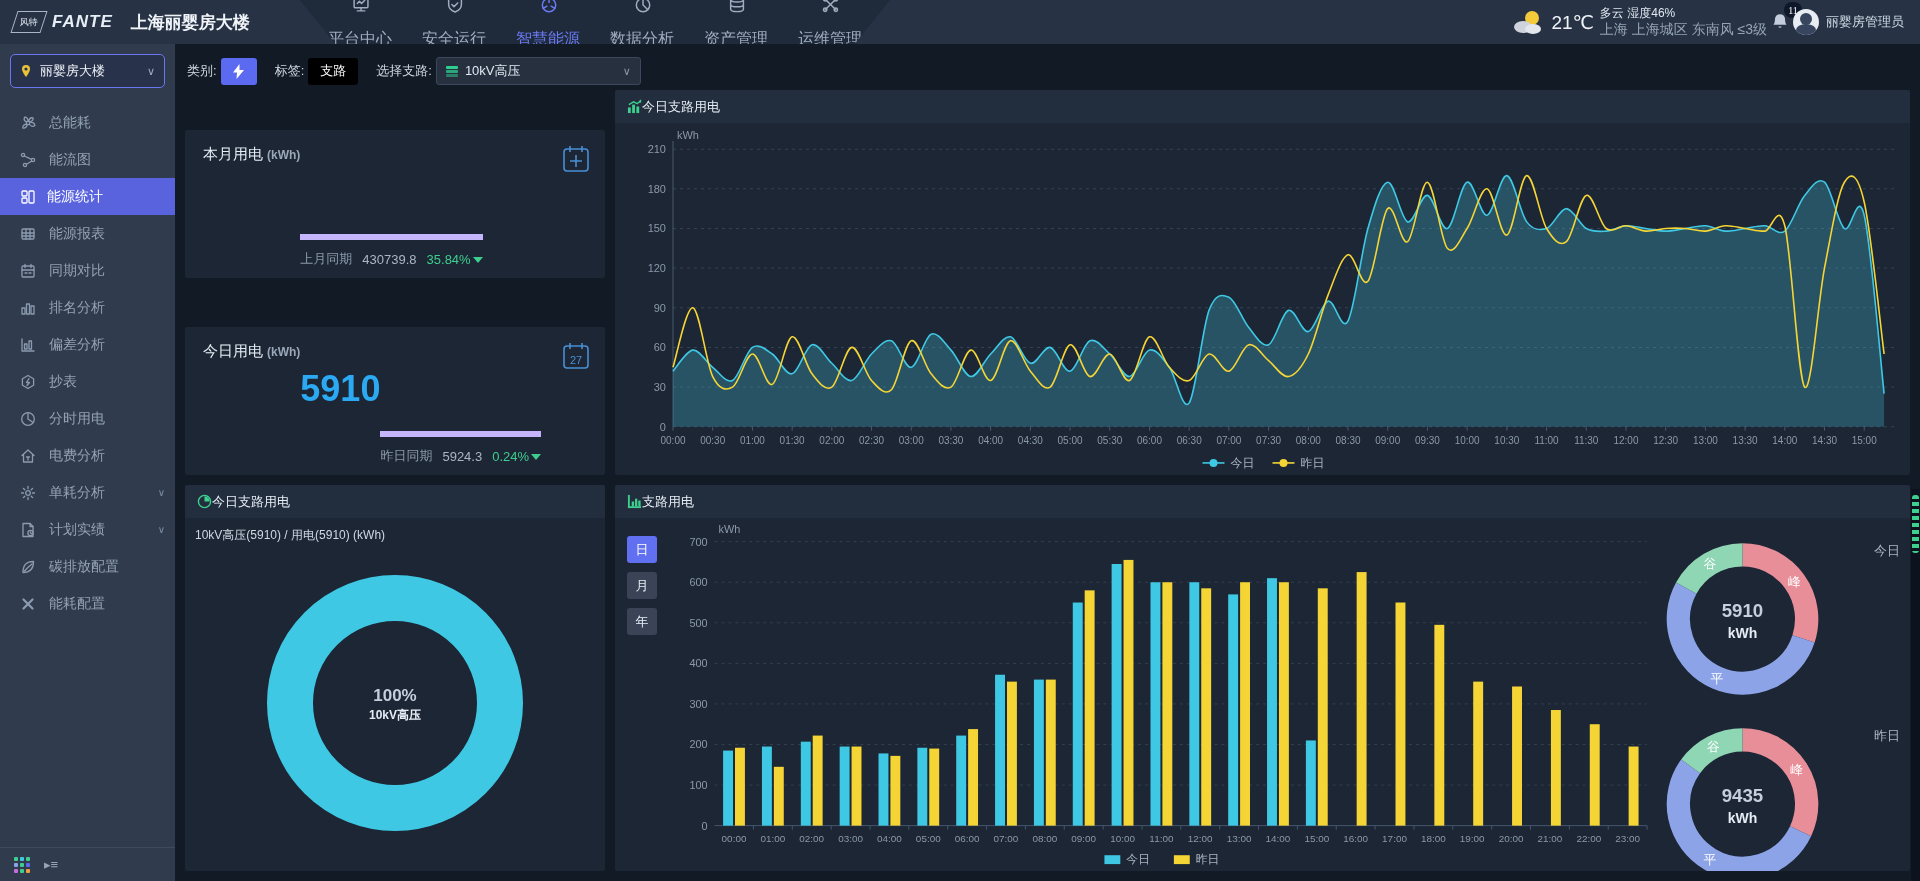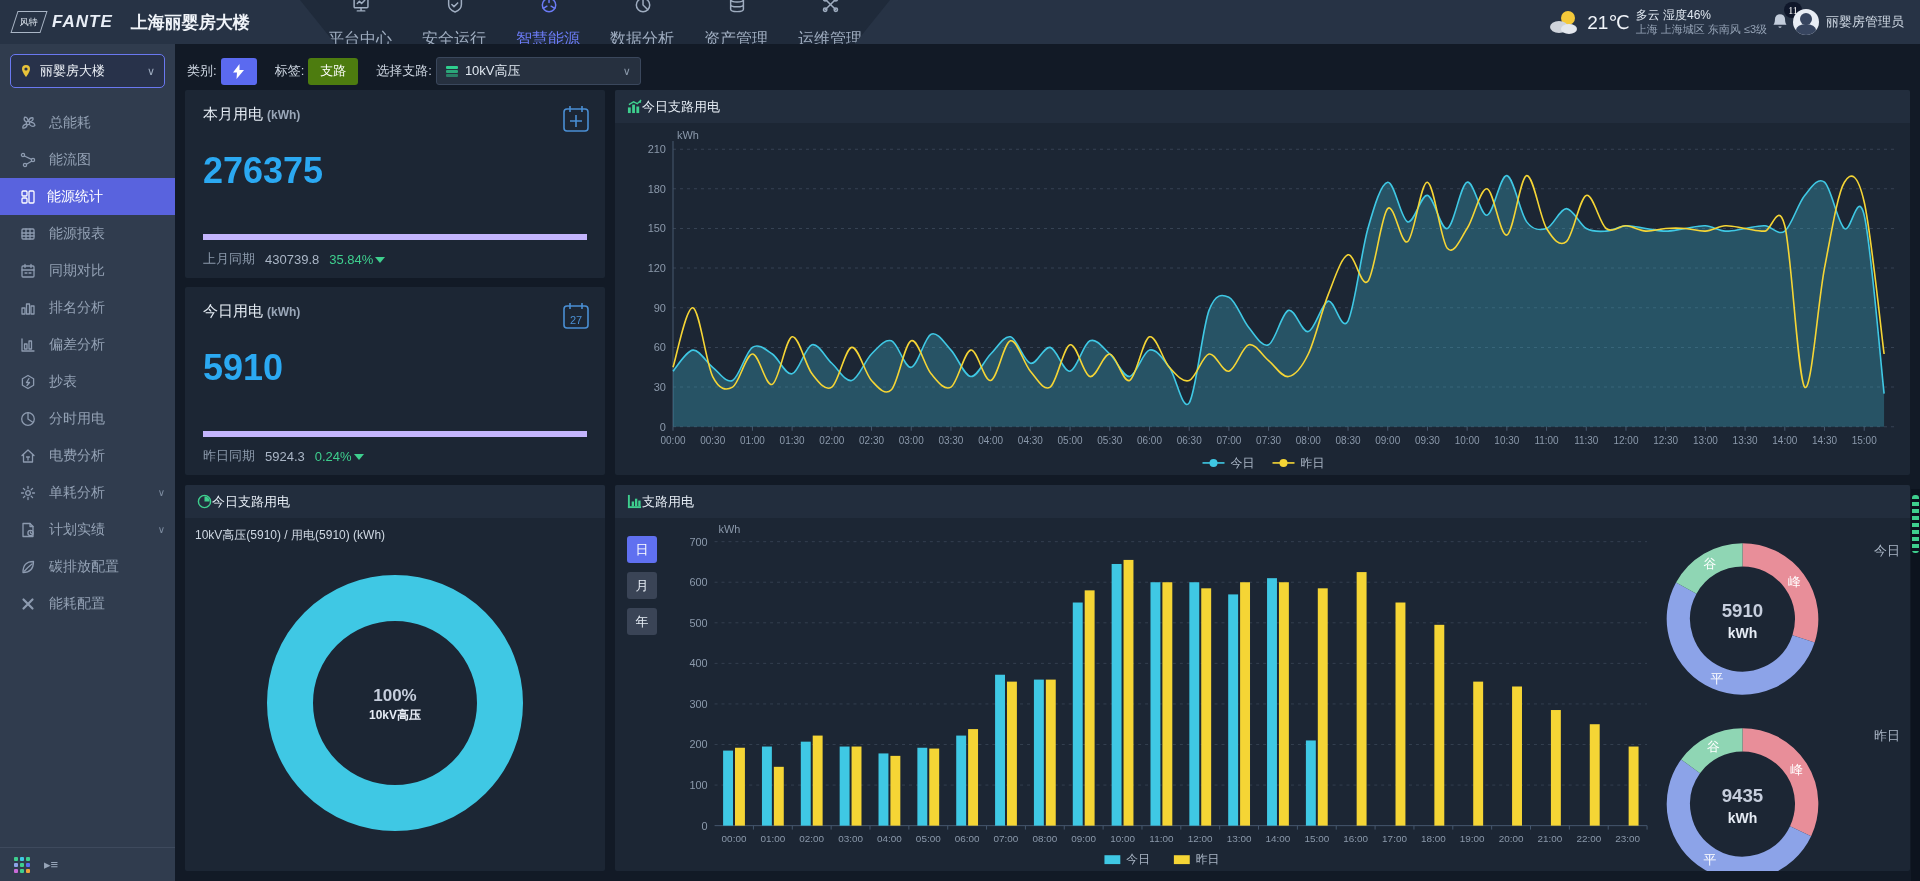--- a/index.html
+++ b/index.html
@@ -24,21 +24,21 @@
   .nav-item svg { width:17px; height:17px; stroke:#9fadc0; fill:none; stroke-width:1.4; }
   .nav-item.active { color:#6b7bf5; }
   .nav-item.active svg { stroke:#6b7bf5; }
   .nav-item.active::before { content:""; position:absolute; top:-3px; left:-6px; right:-6px;
     height:3px; border-radius:2px; background:#5b6af0; }
   .header-right { margin-left:auto; display:flex; align-items:center; padding-right:16px; }
   .weather { display:flex; align-items:center; gap:6px; }
   .weather .temp { font-size:19px; color:#f0f4f9; }
   .weather .wlines { display:flex; flex-direction:column; line-height:1.25; }
   .weather .wl1 { font-size:12px; color:#dfe7f0; }
-  .weather .wl2 { font-size:11px; color:#95a3b6; }
+  .weather .wl2 { font-size:14px; color:#95a3b6; }
   .bell { position:relative; width:26px; height:26px; display:flex; align-items:center; justify-content:center; cursor:pointer; }
   .bell svg { width:18px; height:18px; fill:#c3cddb; }
   .badge { position:absolute; top:-7px; right:-9px; min-width:18px; height:16px; border-radius:9px;
     background:#0f172a; color:#fff; font-size:10px; display:flex; align-items:center; justify-content:center; padding:0 4px;font-family:Liberation Serif, serif; }
   .user { display:flex; align-items:center; gap:7px; cursor:pointer; }
   .avatar { width:26px; height:26px; border-radius:50%; background:#e8edf4; overflow:hidden; position:relative; }
   .avatar i { position:absolute; left:7px; top:4px; width:12px; height:12px; border-radius:50%; background:#37455f; }
   .avatar b { position:absolute; left:3px; top:15px; width:20px; height:12px; border-radius:50% 50% 0 0; background:#37455f; }
   .user-name { font-size:13px; color:#cfd8e3; }
 
@@ -61,35 +61,35 @@
   .grid-icon { display:grid; grid-template-columns:repeat(3,4px); grid-gap:2px; cursor:pointer; }
   .grid-icon i { width:4px; height:4px; border-radius:1px; }
   .list-icon { color:#97a5b8; font-size:13px; cursor:pointer; }
 
   
   .content { position:absolute; left:175px; top:44px; right:0; bottom:0; padding:8px 10px 10px; }
   .filterbar { height:38px; display:flex; align-items:center; gap:4px; padding:0 2px; }
   .f-label { font-size:13px; color:#cfd8e3; }
   .f-btn-bolt { width:36px; height:27px; background:#5b6af0; border-radius:3px; border:none;
     display:flex; align-items:center; justify-content:center; cursor:pointer; }
-  .f-btn-tag { height:27px; background:#4d7c0f; border:none; border-radius:3px; color:#fff;
+  .f-btn-tag { height:27px; background:#000000; border:none; border-radius:3px; color:#fff;
     font-size:13px; padding:0 12px; cursor:pointer; }
   .f-select { width:205px; height:28px; background:#26303f; border:1px solid #3a475c; border-radius:3px;
     display:flex; align-items:center; gap:7px; padding:0 9px; cursor:pointer; }
   .f-select .txt { flex:1; font-size:13px; color:#dfe7f0; }
   .f-select .chev { font-size:11px; color:#8b99ab; }
   .layers { display:flex; flex-direction:column; gap:1px; }
   .layers i { width:12px; height:3px; background:#2ecf8e; border-radius:1px; }
   .layers i:nth-child(2){ opacity:.75;} .layers i:nth-child(3){ opacity:.5;}
 
   .grid { display:grid; grid-template-columns:420px 1fr; grid-template-rows:385px 1fr;
     gap:10px; height:calc(100% - 38px); }
   .card { background:#1c2634; border-radius:2px; position:relative; overflow:hidden; }
   .col-left-top { display:flex; flex-direction:column; gap:9px; }
-  .stat-card { flex:1; padding:15px 18px 0; display:flex; flex-direction:column; }
+  .stat-card { flex:1; padding:15px 18px 0; display:flex; flex-direction:row;margin-top:40px; }
   .stat-title { font-size:15px; color:#e6edf5; }
   .stat-title small { font-size:12px; color:#9aa7b8; font-weight:bold; margin-left:4px; }
   .stat-value { font-size:36px; font-weight:bold; color:#2ba9f2; margin-top:26px; }
   .stat-foot { margin-top:auto; border-top:6px solid #c4b5fd; height:44px; display:flex; align-items:center; gap:10px; font-size:13px; }
   .stat-foot .lbl { color:#8b99ab; }
   .stat-foot .val { color:#aab6c6; }
   .stat-foot .pct { color:#3ecf8e; }
   .tri-down { display:inline-block; width:0; height:0; border-left:5px solid transparent;
     border-right:5px solid transparent; border-top:6px solid #3ecf8e; margin-left:2px; vertical-align:middle;}
   .cal-icon { position:absolute; right:14px; top:14px; width:30px; height:30px; cursor:pointer; }
@@ -366,21 +366,20 @@
       <div class="col-left-top">
         <div class="card stat-card">
           <div class="stat-title"><span>本月用电</span><small>(kWh)</small></div>
           <svg class="cal-icon" viewBox="0 0 30 30">
             <rect x="3" y="5" width="24" height="22" rx="3" fill="none" stroke="#4a8fd4" stroke-width="1.6"></rect>
             <line x1="9" y1="2" x2="9" y2="8" stroke="#4a8fd4" stroke-width="1.6"></line>
             <line x1="21" y1="2" x2="21" y2="8" stroke="#4a8fd4" stroke-width="1.6"></line>
             <line x1="15" y1="11" x2="15" y2="23" stroke="#4a8fd4" stroke-width="1.6"></line>
             <line x1="9" y1="17" x2="21" y2="17" stroke="#4a8fd4" stroke-width="1.6"></line>
           </svg>
-          <div class="stat-value">276375</div>
           <div class="stat-foot">
             <span class="lbl">上月同期</span>
             <span class="val">430739.8</span>
             <span class="pct"><span>35.84%</span><span class="tri-down"></span></span>
           </div>
         </div>
         <div class="card stat-card">
           <div class="stat-title"><span>今日用电</span><small>(kWh)</small></div>
           <svg class="cal-icon" viewBox="0 0 30 30">
             <rect x="3" y="5" width="24" height="22" rx="3" fill="none" stroke="#4a8fd4" stroke-width="1.6"></rect>

